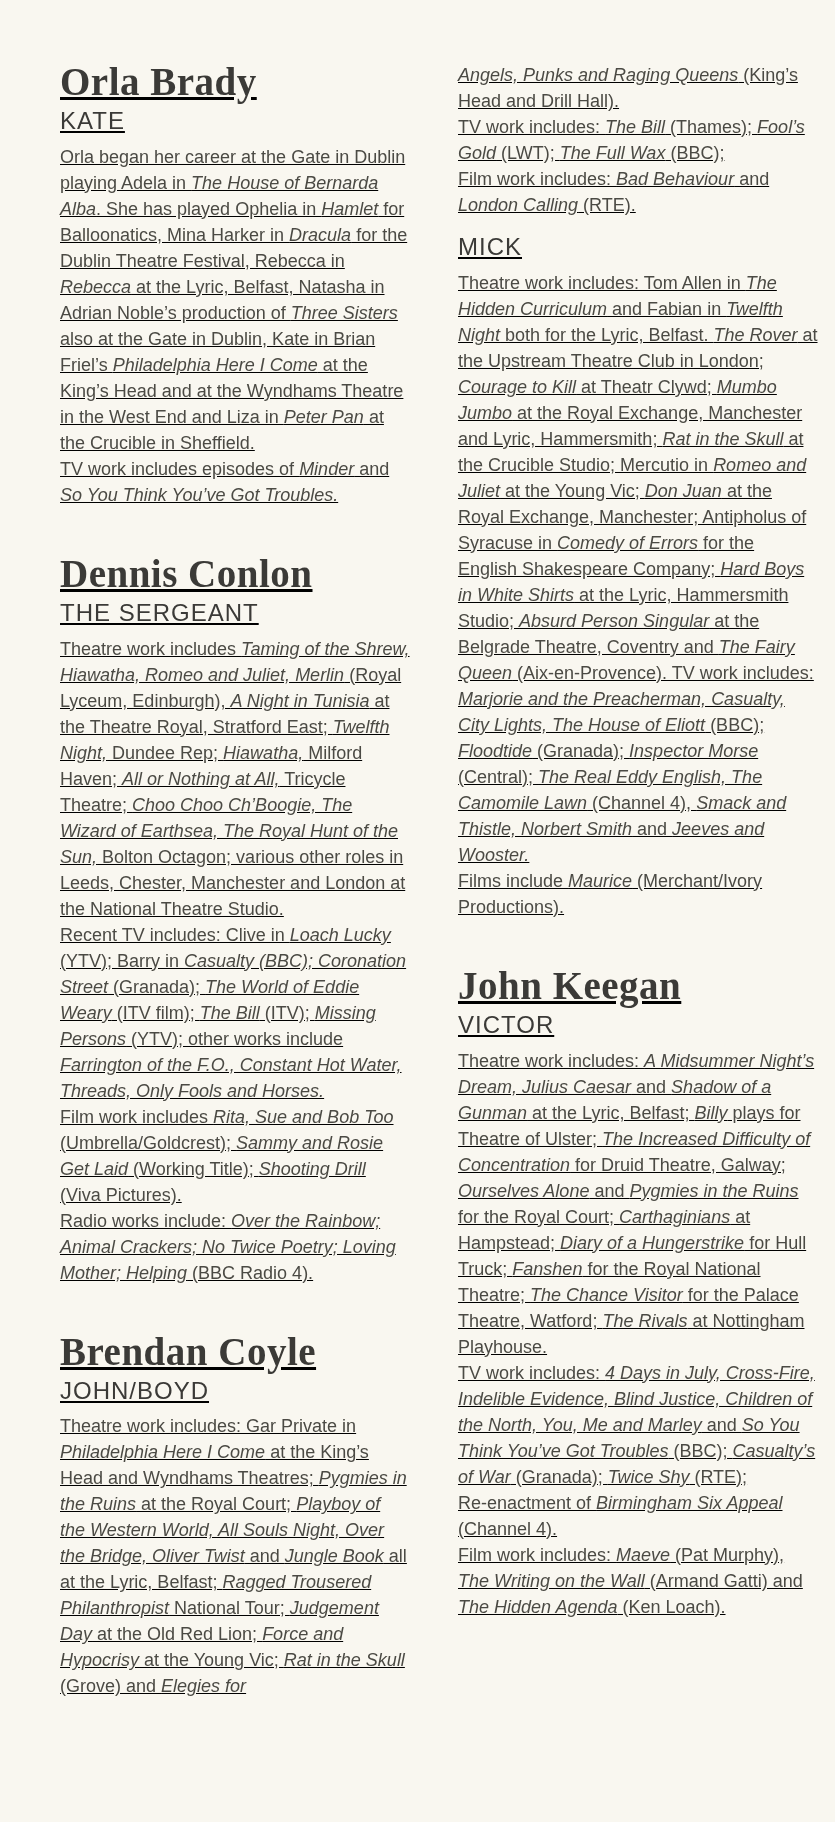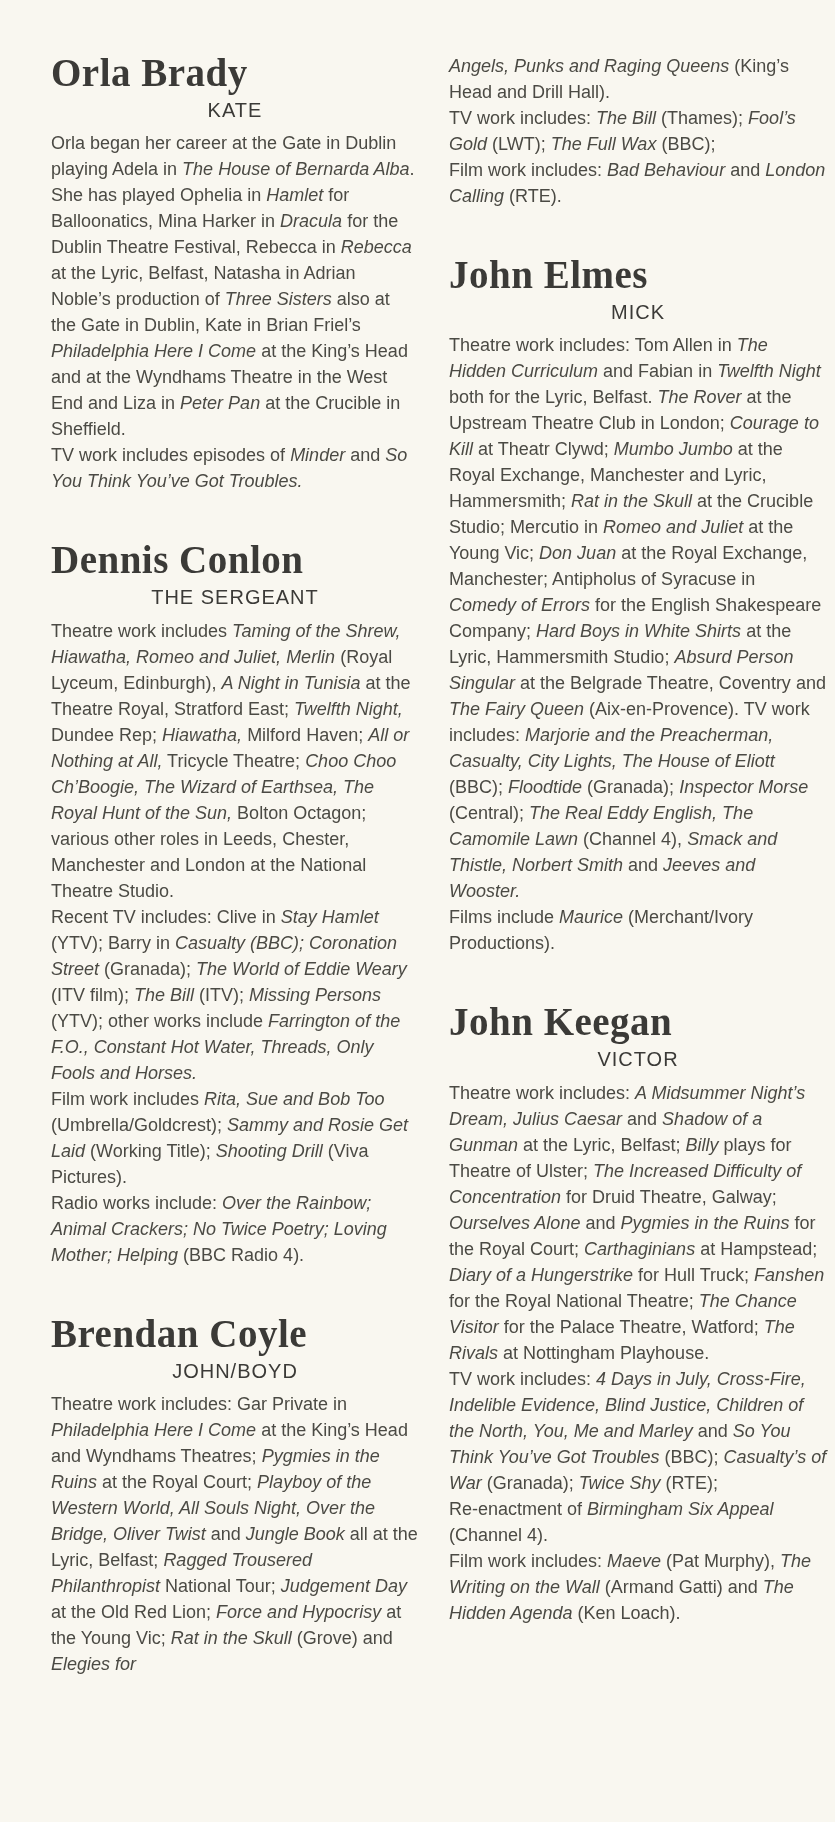--- a/index.html
+++ b/index.html
@@ -15,40 +15,39 @@
     overflow:hidden;
     font-family:"Liberation Sans",sans-serif;
   }
   .page{
     display:flex;
     gap:16px;
     padding:46px 8px 0 44px;
   }
   .col{width:382px;flex:0 0 auto;}
   .col.right{width:392px;}
-  .entry{margin:7px;}
+  .entry{margin:16px;text-decoration:underline;}
   .name{
     font-family:"Liberation Serif",serif;
     font-weight:bold;
     font-size:39px;
     line-height:1.05;
     letter-spacing:0.5px;
     color:var(--heading);
     margin:46px 0 5px;
   }
   .entry:first-child > .name{margin-top:4px;}
   .role{
     font-family:"Liberation Sans",sans-serif;
     font-weight:400;
-    font-size:20px;
+    font-size:24px;
     line-height:1.12;
     letter-spacing:1px;
     color:var(--heading);
     margin:0 0 9px;
-    text-align:center;
   }
   .bio p{
     font-size:18px;
     line-height:26px;
     color:var(--text);
     margin:0;
     text-align:left;
   }
   .bio i{font-style:italic;}
 </style>
@@ -64,21 +63,21 @@
           <p>Orla began her career at the Gate in Dublin playing Adela in <i>The House of Bernarda Alba</i>. She has played Ophelia in <i>Hamlet</i> for Balloonatics, Mina Harker in <i>Dracula</i> for the Dublin Theatre Festival, Rebecca in <i>Rebecca</i> at the Lyric, Belfast, Natasha in Adrian Noble’s production of <i>Three Sisters</i> also at the Gate in Dublin, Kate in Brian Friel’s <i>Philadelphia Here I Come</i> at the King’s Head and at the Wyndhams Theatre in the West End and Liza in <i>Peter Pan</i> at the Crucible in Sheffield.</p>
           <p>TV work includes episodes of <i>Minder</i> and <i>So You Think You’ve Got Troubles.</i></p>
         </div>
   </section>
 
   <section class="entry">
     <h2 class="name">Dennis Conlon</h2>
     <h3 class="role">THE SERGEANT</h3>
     <div class="bio">
           <p>Theatre work includes <i>Taming of the Shrew, Hiawatha, Romeo and Juliet, Merlin</i> (Royal Lyceum, Edinburgh), <i>A Night in Tunisia</i> at the Theatre Royal, Stratford East; <i>Twelfth Night,</i> Dundee Rep; <i>Hiawatha,</i> Milford Haven; <i>All or Nothing at All,</i> Tricycle Theatre; <i>Choo Choo Ch’Boogie, The Wizard of Earthsea, The Royal Hunt of the Sun,</i> Bolton Octagon; various other roles in Leeds, Chester, Manchester and London at the National Theatre Studio.</p>
-          <p>Recent TV includes: Clive in <i>Stay Hamlet</i> (YTV); Barry in <i>Casualty (BBC); Coronation Street</i> (Granada); <i>The World of Eddie Weary</i> (ITV film); <i>The Bill</i> (ITV); <i>Missing Persons</i> (YTV); other works include <i>Farrington of the F.O., Constant Hot Water, Threads, Only Fools and Horses.</i></p>
+          <p>Recent TV includes: Clive in <i>Loach Lucky</i> (YTV); Barry in <i>Casualty (BBC); Coronation Street</i> (Granada); <i>The World of Eddie Weary</i> (ITV film); <i>The Bill</i> (ITV); <i>Missing Persons</i> (YTV); other works include <i>Farrington of the F.O., Constant Hot Water, Threads, Only Fools and Horses.</i></p>
           <p>Film work includes <i>Rita, Sue and Bob Too</i> (Umbrella/Goldcrest); <i>Sammy and Rosie Get Laid</i> (Working Title); <i>Shooting Drill</i> (Viva Pictures).</p>
           <p>Radio works include: <i>Over the Rainbow; Animal Crackers; No Twice Poetry; Loving Mother; Helping</i> (BBC Radio 4).</p>
         </div>
   </section>
 
   <section class="entry">
     <h2 class="name">Brendan Coyle</h2>
     <h3 class="role">JOHN/BOYD</h3>
     <div class="bio">
           <p>Theatre work includes: Gar Private in <i>Philadelphia Here I Come</i> at the King’s Head and Wyndhams Theatres; <i>Pygmies in the Ruins</i> at the Royal Court; <i>Playboy of the Western World, All Souls Night, Over the Bridge, Oliver Twist</i> and <i>Jungle Book</i> all at the Lyric, Belfast; <i>Ragged Trousered Philanthropist</i> National Tour; <i>Judgement Day</i> at the Old Red Lion; <i>Force and Hypocrisy</i> at the Young Vic; <i>Rat in the Skull</i> (Grove) and <i>Elegies for</i></p>
@@ -89,21 +88,20 @@
   <section class="entry">
 
     <div class="bio">
           <p><i>Angels, Punks and Raging Queens</i> (King’s Head and Drill Hall).</p>
           <p>TV work includes: <i>The Bill</i> (Thames); <i>Fool’s Gold</i> (LWT); <i>The Full Wax</i> (BBC);</p>
           <p>Film work includes: <i>Bad Behaviour</i> and <i>London Calling</i> (RTE).</p>
         </div>
   </section>
 
   <section class="entry">
-    <h2 class="name">John Elmes</h2>
     <h3 class="role">MICK</h3>
     <div class="bio">
           <p>Theatre work includes: Tom Allen in <i>The Hidden Curriculum</i> and Fabian in <i>Twelfth Night</i> both for the Lyric, Belfast. <i>The Rover</i> at the Upstream Theatre Club in London; <i>Courage to Kill</i> at Theatr Clywd; <i>Mumbo Jumbo</i> at the Royal Exchange, Manchester and Lyric, Hammersmith; <i>Rat in the Skull</i> at the Crucible Studio; Mercutio in <i>Romeo and Juliet</i> at the Young Vic; <i>Don Juan</i> at the Royal Exchange, Manchester; Antipholus of Syracuse in <i>Comedy of Errors</i> for the English Shakespeare Company; <i>Hard Boys in White Shirts</i> at the Lyric, Hammersmith Studio; <i>Absurd Person Singular</i> at the Belgrade Theatre, Coventry and <i>The Fairy Queen</i> (Aix-en-Provence). TV work includes: <i>Marjorie and the Preacherman, Casualty, City Lights, The House of Eliott</i> (BBC); <i>Floodtide</i> (Granada); <i>Inspector Morse</i> (Central); <i>The Real Eddy English, The Camomile Lawn</i> (Channel 4), <i>Smack and Thistle, Norbert Smith</i> and <i>Jeeves and Wooster.</i></p>
           <p>Films include <i>Maurice</i> (Merchant/Ivory Productions).</p>
         </div>
   </section>
 
   <section class="entry">
     <h2 class="name">John Keegan</h2>
     <h3 class="role">VICTOR</h3>

